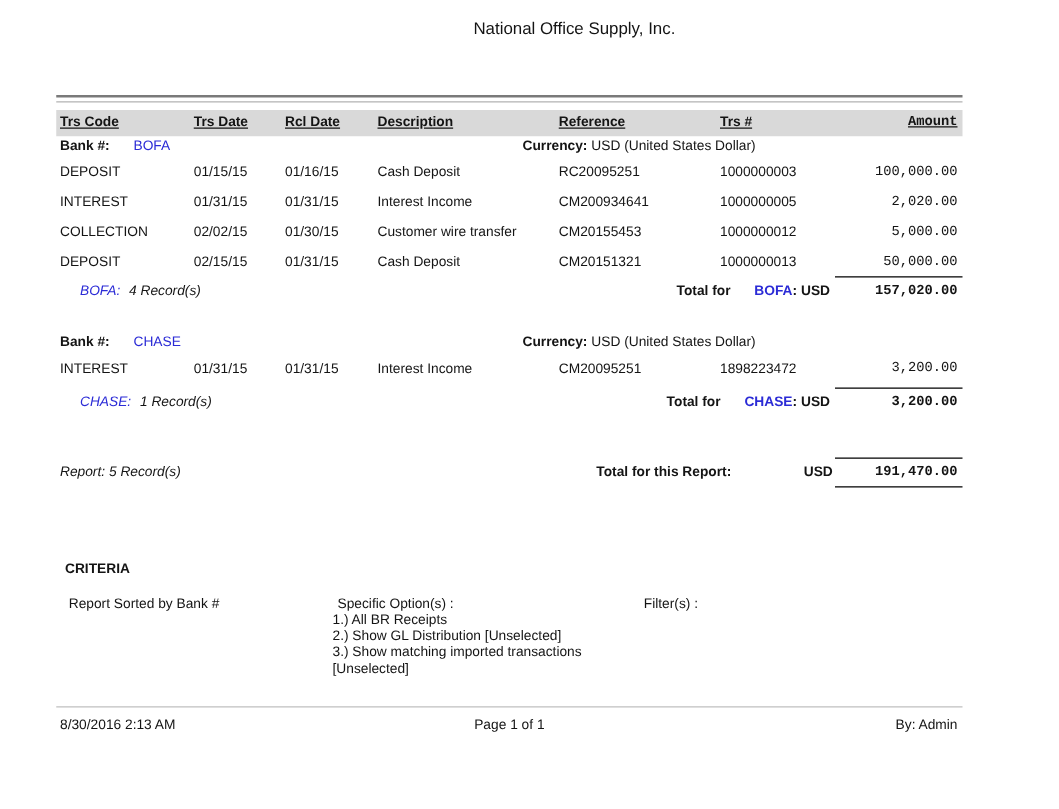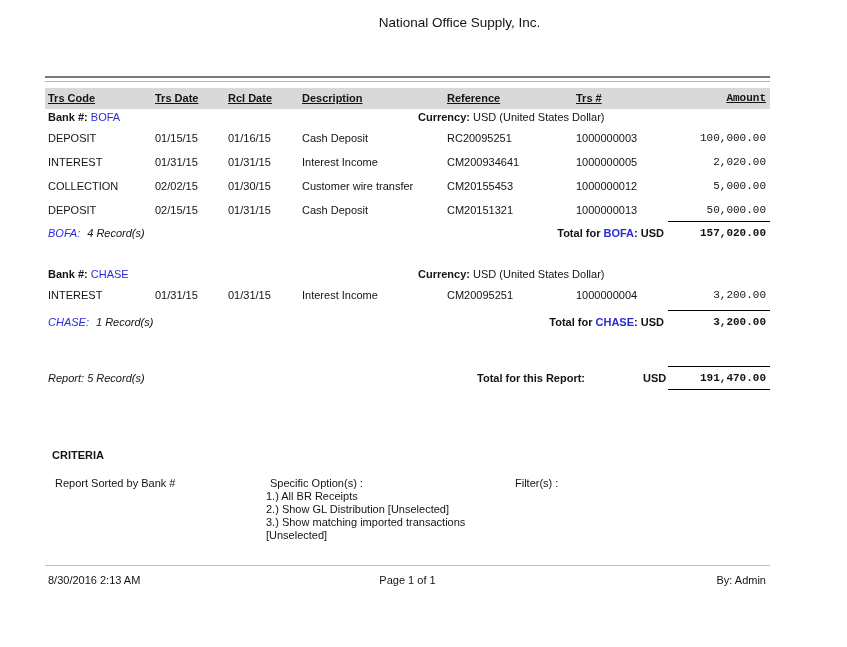--- a/index.html
+++ b/index.html
@@ -5,21 +5,21 @@
   html,body{margin:0;padding:0;background:#ffffff;}
   .page{
     position:relative;width:847px;height:647px;background:#fff;
     font-family:"Liberation Sans",sans-serif;color:#141414;overflow:hidden;
   }
   .abs{position:absolute;}
   .t11{font-size:11px;line-height:13px;}
   .bold{font-weight:bold;}
   .it{font-style:italic;}
   .up{font-style:normal;}
-  .blue{color:var(--blue,#2b2bd6);}
+  .blue{color:var(--blue,#2b2bd6);margin-left:16px;}
   .center{left:0;width:847px;text-align:center;}
   .company{top:15px;font-size:13.5px;margin-left:36px;}
   .title{top:38px;font-size:24px;}
   .dline1{left:45px;top:76px;width:725px;height:2px;background:#7a7a7a;}
   .dline2{left:45px;top:81px;width:725px;height:1px;background:#b3b3b3;}
   .hbar{left:45px;top:88px;width:725px;height:21px;background:var(--bar,#d9d9d9);}
   .row{position:absolute;left:0;width:847px;height:13px;}
   .row>span{position:absolute;top:0;white-space:nowrap;}
   .colhead{font-weight:bold;text-decoration:underline;}
   .c1{left:48px;}
@@ -116,21 +116,21 @@
     <span class="c1"><b>Bank #: </b><span class="blue">CHASE</span></span>
     <span class="ccur"><b>Currency: </b><span>USD (United States Dollar)</span></span>
   </div>
 
   <div class="row t11" style="top:289px">
     <span class="c1">INTEREST</span>
     <span class="c2">01/31/15</span>
     <span class="c3">01/31/15</span>
     <span class="c4">Interest Income</span>
     <span class="c5">CM20095251</span>
-    <span class="c6">1000000004</span>
+    <span class="c6">1898223472</span>
     <span class="c7">3,200.00</span>
   </div>
 
   <div class="amount-line" style="top:310px"></div>
   <div class="row t11 it" style="top:316px">
     <span class="c1"><span class="blue">CHASE:</span><span class="sum-text">1 Record(s)</span></span>
     <span class="total-label bold up"><span>Total for </span><span class="blue">CHASE</span><span>: USD</span></span>
     <span class="c7 bold up">3,200.00</span>
   </div>
 

